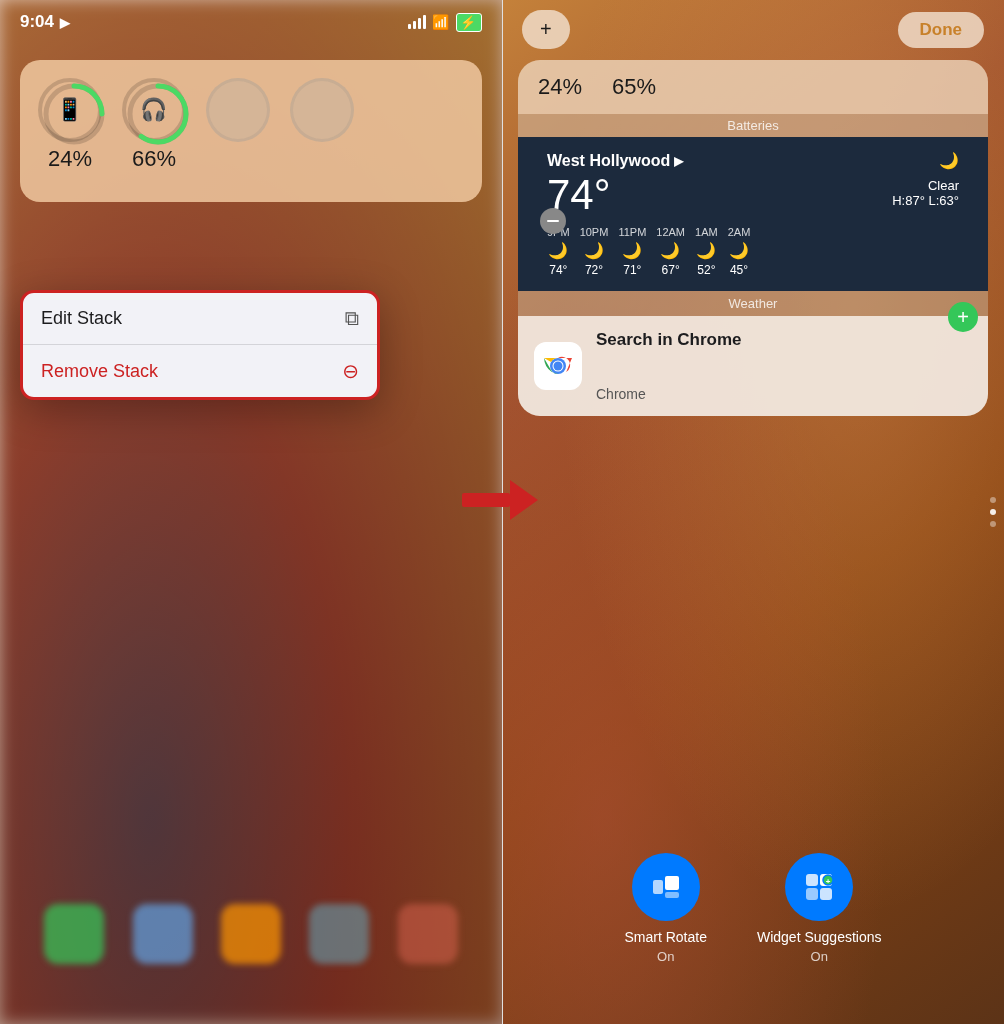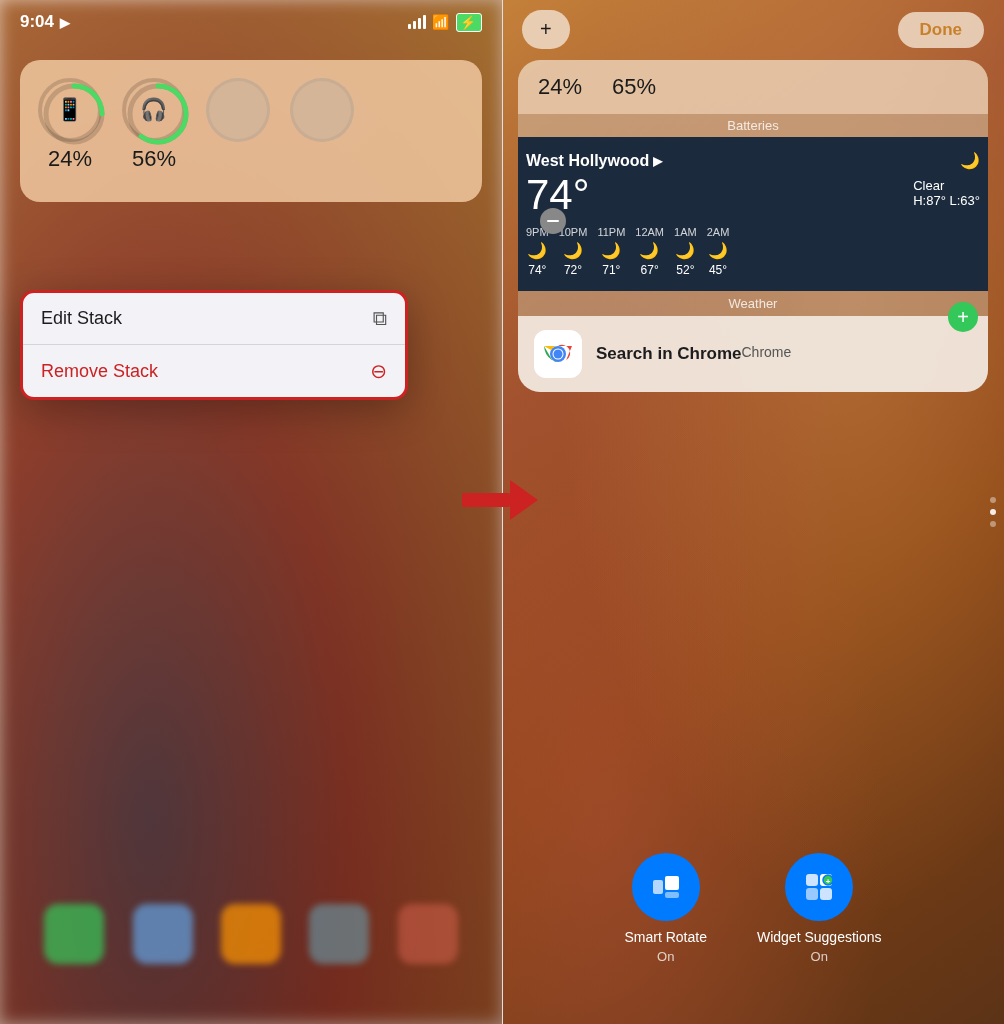--- a/index.html
+++ b/index.html
@@ -113,21 +113,21 @@
       font-size: 22px;
       font-weight: 500;
       color: #1a1a1a;
     }
 
     
     .context-menu {
       position: absolute;
       top: 290px;
       left: 20px;
-      width: 388px;
+      width: 360px;
       background: #f2f2f7;
       border-radius: 14px;
       overflow: hidden;
       z-index: 20;
       box-shadow: 0 10px 40px rgba(0,0,0,0.3);
       border: 3px solid #cc2222;
     }
     .menu-item {
       display: flex;
       align-items: center;
@@ -278,21 +278,21 @@
       width: 12px;
       height: 2px;
       background: #fff;
       border-radius: 1px;
     }
 
     
     .weather-widget {
       background: #1c2a3d;
       margin: 0;
-      padding: 14px 8px;
+      padding: 14px 29px;
     }
     .weather-location {
       font-size: 16px;
       font-weight: 600;
       color: #fff;
       display: flex;
       align-items: center;
       gap: 4px;
       margin-bottom: 4px;
     }
@@ -344,21 +344,21 @@
       background: #fff;
       display: flex;
       align-items: center;
       justify-content: center;
       flex-shrink: 0;
     }
     .chrome-logo svg {
       width: 36px;
       height: 36px;
     }
-    .chrome-text-group { display: flex; flex-direction: row; }
+    .chrome-text-group { display: flex; flex-direction: column; gap: 36px; }
     .chrome-title {
       font-size: 17px;
       font-weight: 600;
       color: #1c1c1e;
     }
     .chrome-subtitle {
       font-size: 14px;
       color: #555;
     }
     .add-widget-btn {
@@ -489,21 +489,21 @@
       </div>
 
       <div class="battery-item">
         <div class="battery-circle">
           <svg width="64" height="64" viewBox="0 0 64 64">
             <circle cx="32" cy="32" r="28" fill="none" stroke="rgba(0,0,0,0.15)" stroke-width="5"></circle>
             <circle cx="32" cy="32" r="28" fill="none" stroke="#4cd964" stroke-width="5" stroke-dasharray="106 70" stroke-linecap="round" transform="rotate(-90 32 32)"></circle>
           </svg>
           <span style="font-size:22px; position:relative; z-index:1;">🎧</span>
         </div>
-        <span class="battery-pct">56%</span>
+        <span class="battery-pct">66%</span>
       </div>
 
       <div class="battery-item">
         <div class="battery-circle empty"></div>
       </div>
       <div class="battery-item">
         <div class="battery-circle empty"></div>
       </div>
     </div>
   </div>
@@ -560,21 +560,21 @@
 
     <div class="weather-widget">
       <div style="overflow:hidden;">
         <div class="weather-location">
           <span>West Hollywood</span>
           <span style="font-size:12px;">▶</span>
           <span style="margin-left:auto; font-size:16px;">🌙</span>
         </div>
         <div style="display:flex; justify-content:space-between; align-items:flex-start;">
           <div class="weather-temp-main">74°</div>
-          <div style="color:#fff; font-size:13px; padding-top:4px;">
+          <div style="text-align:right; color:#fff; font-size:13px; padding-top:4px;">
             <div>Clear</div>
             <div>
               <span>H:87°</span>
               <span>L:63°</span>
             </div>
           </div>
         </div>
         <div class="weather-hourly">
           <div class="weather-hour">
             <span class="weather-hour-time">9PM</span>

